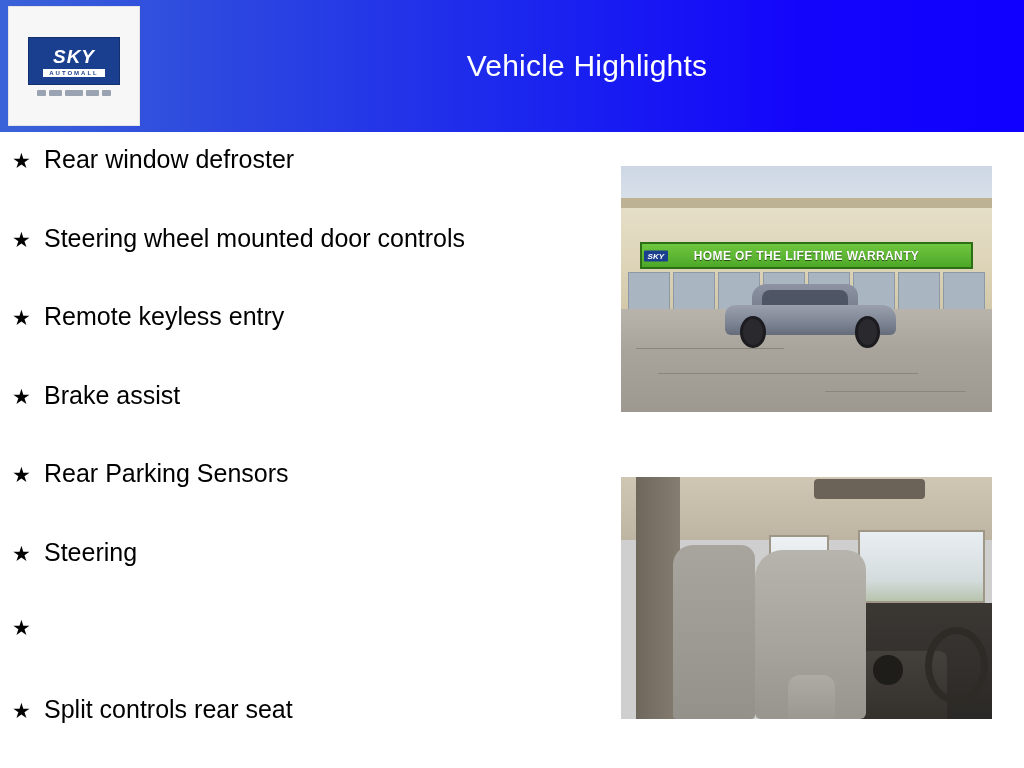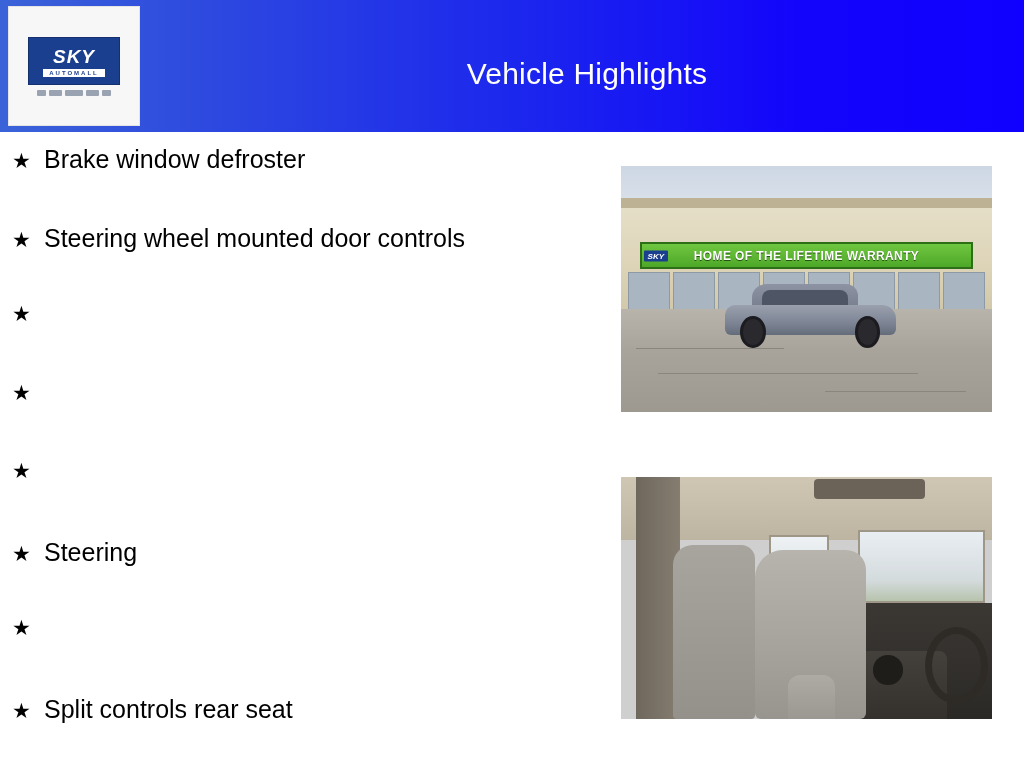--- a/index.html
+++ b/index.html
@@ -26,21 +26,21 @@
     left: 0;
     top: 0;
     width: 1024px;
     height: 132px;
     background: linear-gradient(to right, #3b63d8 0%, #2c47e0 22%, #1b25ee 52%, #1305fb 78%, #1000ff 100%);
   }
 
   .header-title {
     position: absolute;
     left: 150px;
-    top: 8px;
+    top: 0;
     width: 874px;
     height: 132px;
     line-height: 132px;
     text-align: center;
     color: #ffffff;
     font-size: 30px;
     font-weight: 400;
     letter-spacing: 0.2px;
     white-space: nowrap;
   }
@@ -326,38 +326,41 @@
       </div>
     </div>
   </div>
 
   <div class="content">
 
     <div class="features">
 
       <div class="feature-row">
         <div class="bullet-star">★</div>
-        <div class="feature-label">Brake window defroster</div>
+        <div class="feature-label">Rear window defroster</div>
       </div>
 
       <div class="feature-row">
         <div class="bullet-star">★</div>
         <div class="feature-label">Steering wheel mounted door controls</div>
       </div>
 
       <div class="feature-row">
         <div class="bullet-star">★</div>
-      </div>
-
-      <div class="feature-row">
-        <div class="bullet-star">★</div>
-      </div>
-
-      <div class="feature-row">
-        <div class="bullet-star">★</div>
+        <div class="feature-label">Remote keyless entry</div>
+      </div>
+
+      <div class="feature-row">
+        <div class="bullet-star">★</div>
+        <div class="feature-label">Brake assist</div>
+      </div>
+
+      <div class="feature-row">
+        <div class="bullet-star">★</div>
+        <div class="feature-label">Rear Parking Sensors</div>
       </div>
 
       <div class="feature-row">
         <div class="bullet-star">★</div>
         <div class="feature-label">Steering</div>
       </div>
 
       <div class="feature-row">
         <div class="bullet-star">★</div>
       </div>

